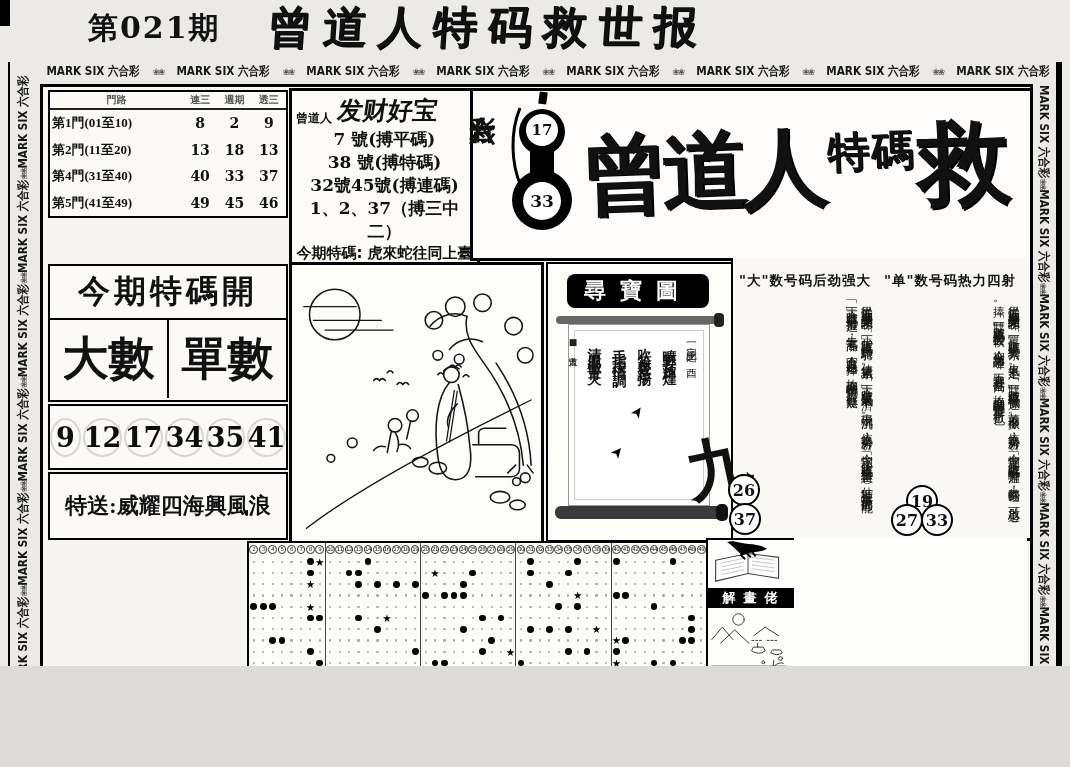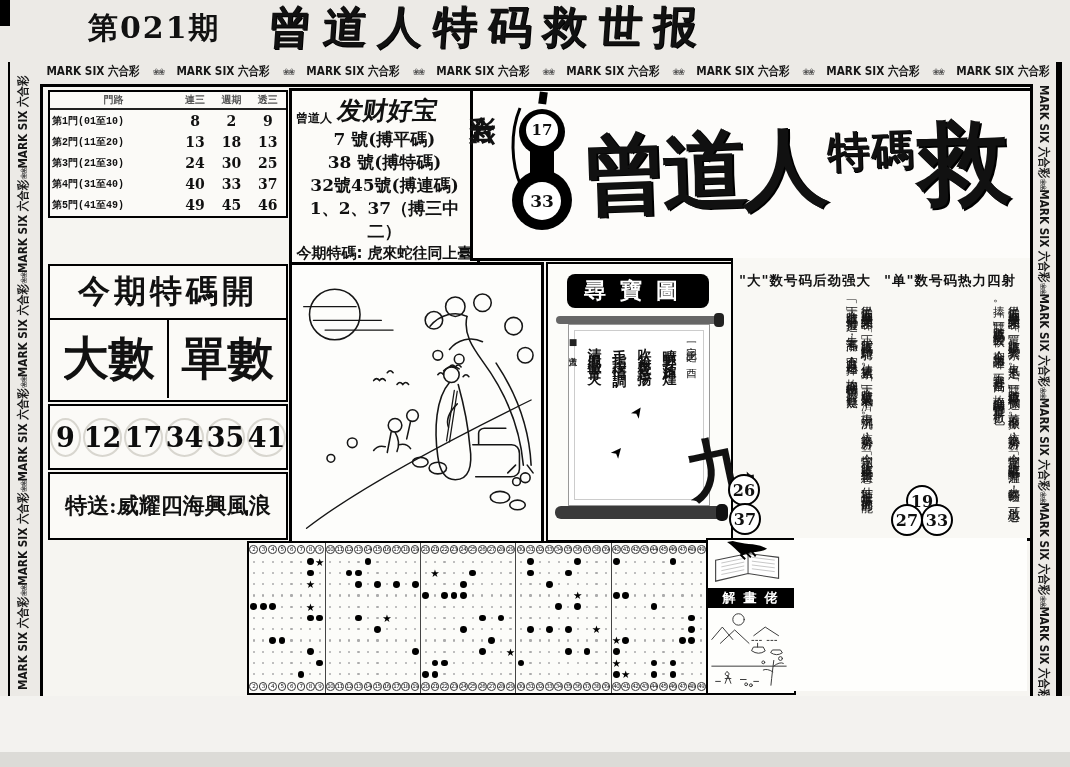--- a/index.html
+++ b/index.html
@@ -1,16 +1,16 @@
 <!DOCTYPE html>
 <html><head>
 <meta charset="utf-8">
 <style>
   html,body{margin:0;padding:0;background:#dcdbd7;}
-  #page{position:relative;width:1070px;height:752px;background:#eceae6;overflow:hidden;
+  #page{position:relative;width:1070px;height:666px;background:#eceae6;overflow:hidden;
         font-family:"DejaVu Sans",sans-serif;color:#111;}
   .abs{position:absolute;}
 
   
   .corner-mark{left:0;top:0;width:10px;height:26px;background:#000;}
   .issue{left:88px;top:8px;font-family:"DejaVu Serif",serif;font-size:30px;font-weight:bold;letter-spacing:2px;}
   .masthead{left:268px;top:-2px;font-family:"DejaVu Serif",serif;font-size:44px;font-weight:900;
             letter-spacing:11px;transform:skewX(-4deg);text-shadow:1px 1px 0 #000;}
 
   
@@ -24,21 +24,21 @@
   .strip-right{left:1054px;top:85px;width:604px;height:22px;transform-origin:0 0;transform:rotate(90deg);}
 
   
   .frame{left:40px;top:84px;width:987px;height:610px;border:3px solid #000;background:#f6f5f1;}
 
   
   .stats-box{left:48px;top:90px;width:236px;height:124px;border:2px solid #000;background:#fbfaf7;padding:0;}
   .stats-box table{width:100%;height:100%;border-collapse:collapse;font-size:10px;}
   .stats-box th{font-size:10px;color:#555;font-weight:bold;border-bottom:2px solid #222;padding:1px 0;}
   .stats-box td{text-align:center;font-weight:bold;font-size:14px;font-family:"DejaVu Serif",serif;}
-  .stats-box td.lbl{font-size:10px;text-align:left;padding-left:2px;font-family:Liberation Mono, monospace;}
+  .stats-box td.lbl{font-size:13px;text-align:left;padding-left:2px;font-family:Liberation Serif, serif;}
 
   
   .fortune-box{left:289px;top:88px;width:177px;height:167px;border:3px solid #000;background:#fcfbf8;
                display:flex;flex-direction:column;justify-content:space-between;padding:3px 4px;}
   .fortune-head{display:flex;align-items:flex-end;gap:6px;border-bottom:1px solid #00000000;}
   .fortune-brand{font-size:12px;font-weight:bold;}
   .fortune-title{font-family:"DejaVu Serif",serif;font-size:25px;font-weight:900;transform:skewX(-8deg);}
   .fline{font-size:17px;font-weight:bold;text-align:center;font-family:"DejaVu Serif",serif;}
   .fortune-foot{font-size:15px;font-weight:900;text-align:center;border-top:1px solid #00000000;}
 
@@ -210,26 +210,20 @@
        <td>2</td>
        <td>9</td>
      </tr>
           <tr>
        <td class="lbl">第2門(11至20)</td>
        <td>13</td>
        <td>18</td>
        <td>13</td>
      </tr>
           <tr>
-       <td class="lbl">第3門(21至30)</td>
-       <td>24</td>
-       <td>30</td>
-       <td>25</td>
-     </tr>
-          <tr>
        <td class="lbl">第4門(31至40)</td>
        <td>40</td>
        <td>33</td>
        <td>37</td>
      </tr>
           <tr>
        <td class="lbl">第5門(41至49)</td>
        <td>49</td>
        <td>45</td>
        <td>46</td>

